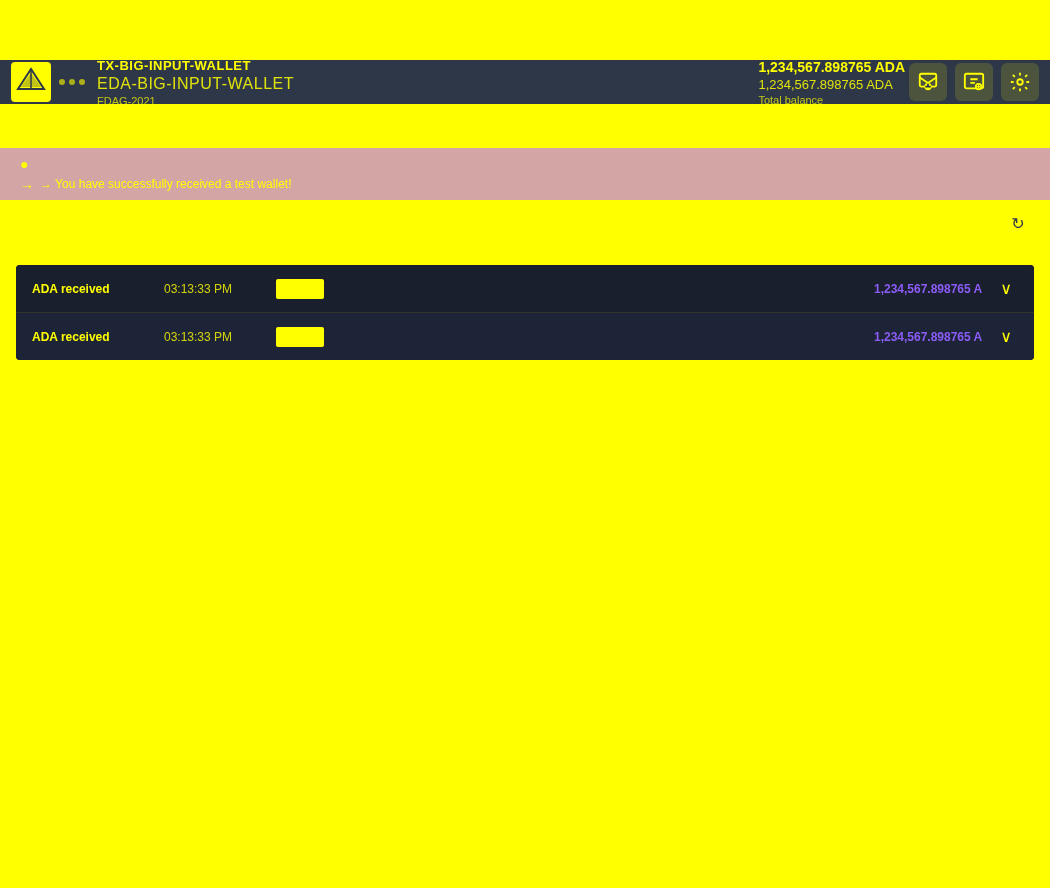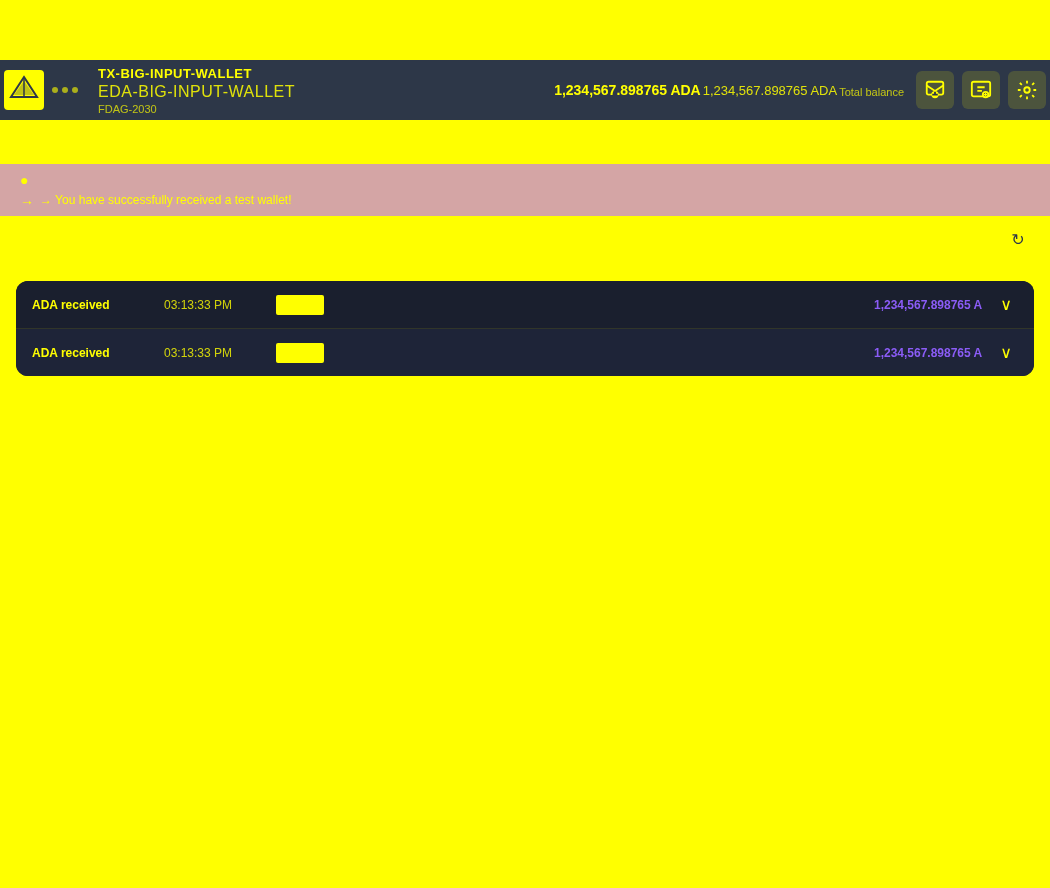--- a/index.html
+++ b/index.html
@@ -25,25 +25,25 @@
     .top-header-text {
       color: #ffff00;
       font-size: 12px;
       letter-spacing: 2px;
       text-align: center;
     }
 
     
     .nav-bar {
       background: #2d3748;
-      height: 60px;
-      display: flex;
-      align-items: center;
-      padding: 0 4px;
-      gap: 12px;
+      height: 44px;
+      display: flex;
+      align-items: center;
+      padding: 0 11px;
+      gap: 4px;
       position: relative;
     }
     .nav-logo {
       display: flex;
       align-items: center;
       gap: 8px;
     }
     .logo-icon {
       width: 40px;
       height: 40px;
@@ -91,22 +91,22 @@
       opacity: 0.85;
       letter-spacing: 0.5px;
     }
     .wallet-name-tertiary {
       color: #ffff00;
       font-size: 11px;
       opacity: 0.7;
     }
     .wallet-balance {
       display: flex;
-      flex-direction: row;
-      align-items: flex-end;
+      flex-direction: column;
+      align-items: flex-start;
       gap: 2px;
     }
     .balance-amount {
       color: #ffff00;
       font-size: 14px;
       font-weight: 600;
     }
     .balance-amount-secondary {
       color: #ffff00;
       font-size: 13px;
@@ -234,21 +234,21 @@
       color: #ffff00;
       font-size: 12px;
       padding: 4px 0 8px 0;
       opacity: 0.8;
     }
 
     
     .tx-list {
       background: #1a1f2e;
       margin: 0 16px 16px 16px;
-      border-radius: 12px;
+      border-radius: 4px;
       overflow: hidden;
     }
     .tx-item {
       display: flex;
       align-items: center;
       padding: 12px 16px;
       border-bottom: 1px solid rgba(255,255,0,0.1);
       gap: 12px;
       background: #1a1f2e;
     }
@@ -330,21 +330,21 @@
       <div class="nav-dot"></div>
       <div class="nav-dot"></div>
       <div class="nav-dot"></div>
     </div>
   </div>
 
   <div class="wallet-info">
     <div class="wallet-name-row">
       <span class="wallet-name-primary">TX-BIG-INPUT-WALLET</span>
       <span class="wallet-name-secondary">EDA-BIG-INPUT-WALLET</span>
-      <span class="wallet-name-tertiary">FDAG-2030</span>
+      <span class="wallet-name-tertiary">FDAG-2021</span>
     </div>
   </div>
 
   <div class="wallet-balance">
     <span class="balance-amount">1,234,567.898765 ADA</span>
     <span class="balance-amount-secondary">1,234,567.898765 ADA</span>
     <span class="balance-label">Total balance</span>
   </div>
 
   <div class="nav-icons">

